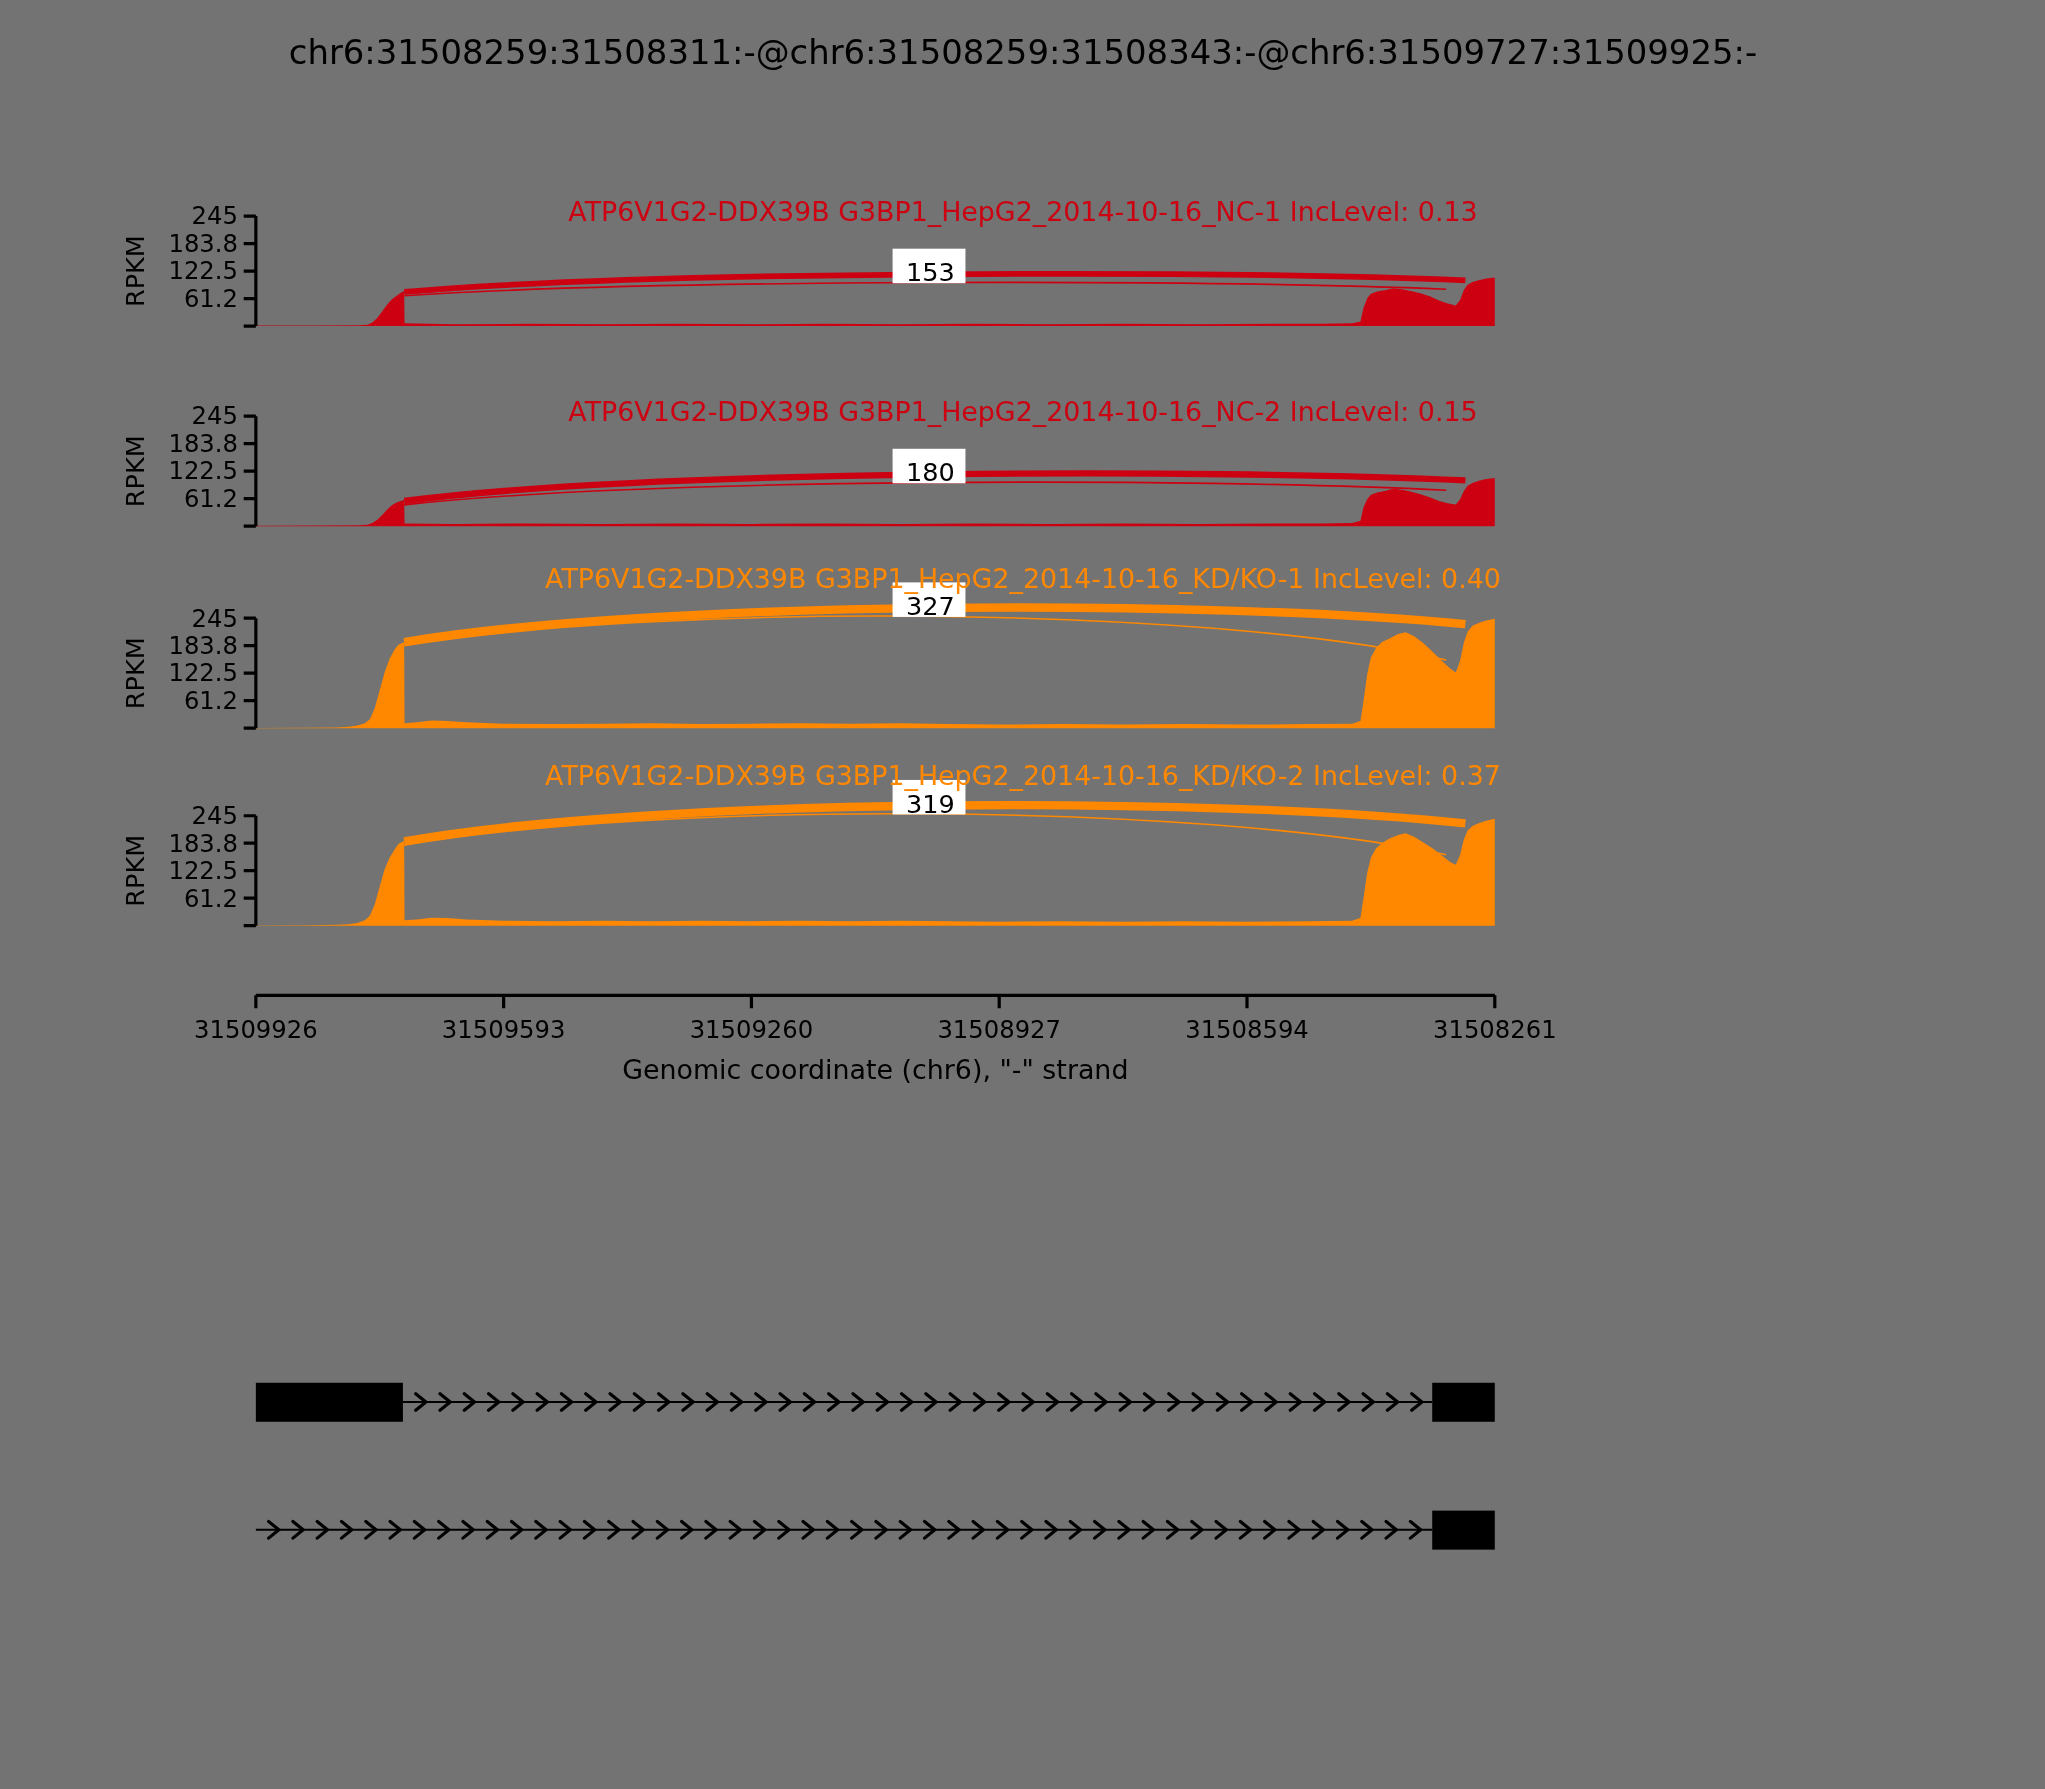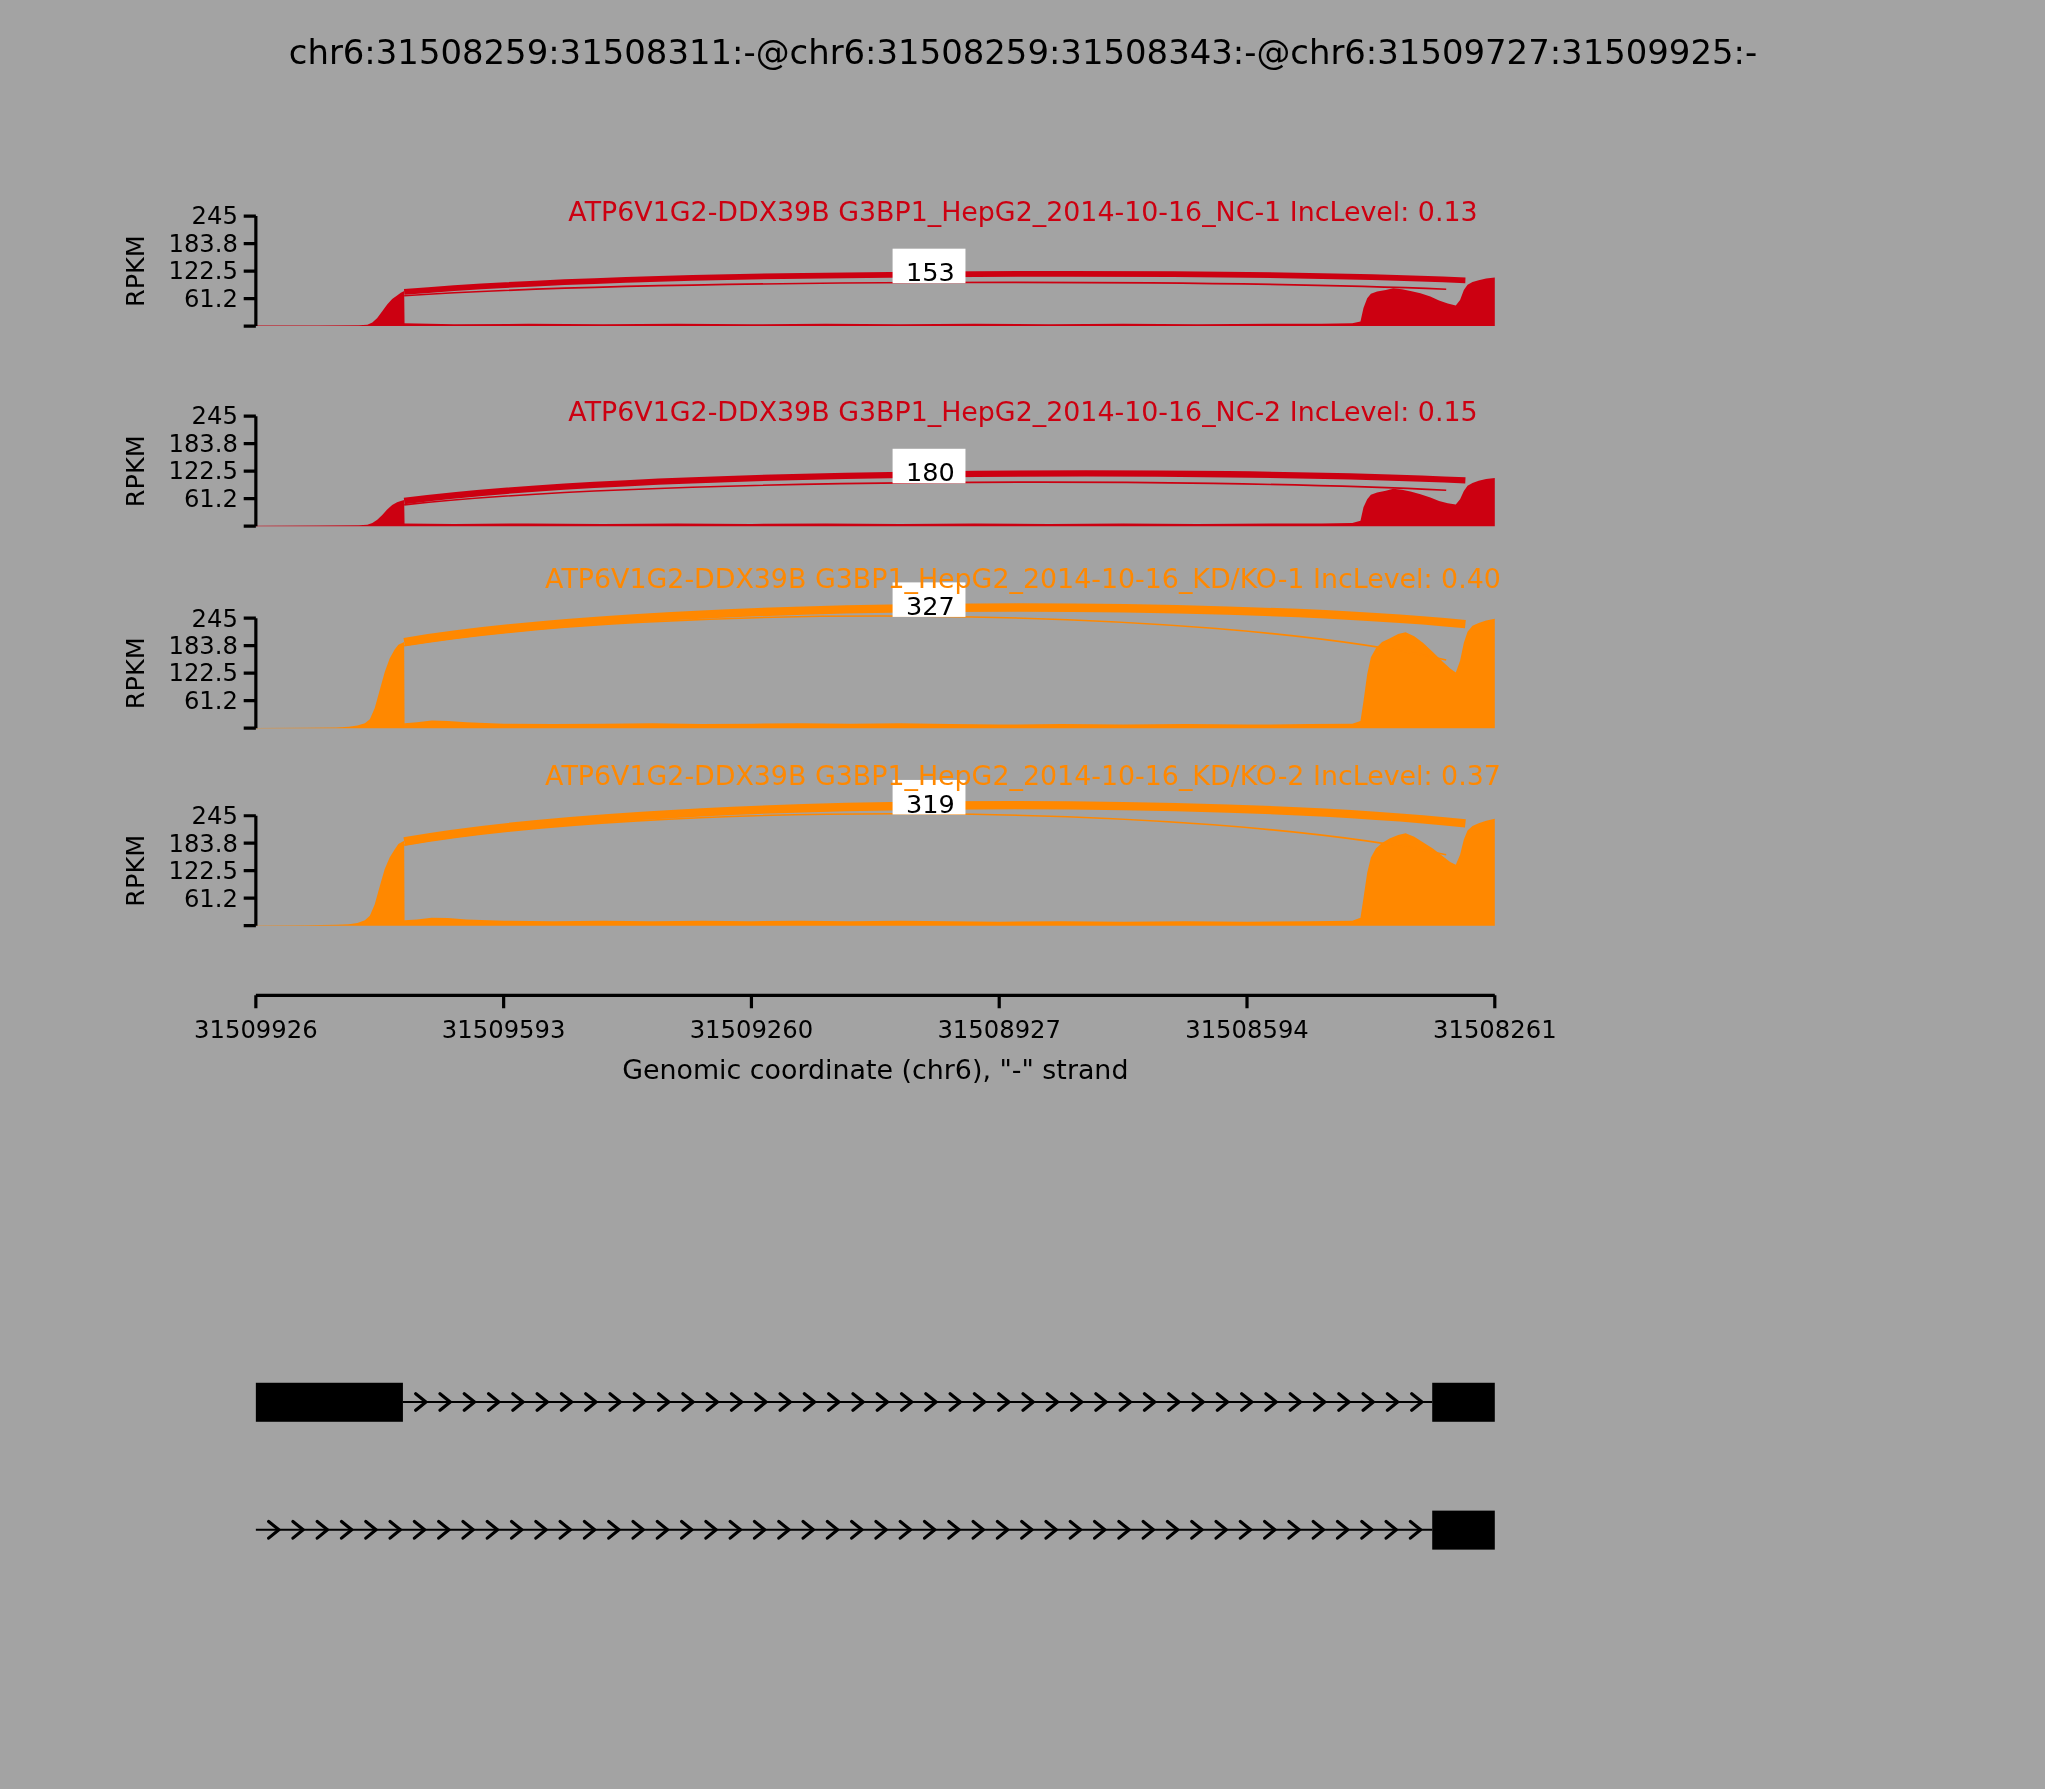--- a/index.html
+++ b/index.html
@@ -1,16 +1,16 @@
 <!DOCTYPE html>
 <html style="font-size:10.2px"><head>
 <meta charset="utf-8">
 <style>
   html,body{margin:0;padding:0;background:#ffffff;}
-  .canvas{position:relative;width:2046px;height:1790px;background:#a3a3a3;overflow:hidden;}
+  .canvas{position:relative;width:2046px;height:1790px;background:#737373;overflow:hidden;}
   svg text{font-family:"DejaVu Sans","Liberation Sans",sans-serif;}
 </style>
 </head>
 <body>
 
 <div class="canvas">
   <svg id="fig" width="2046" height="1790" viewBox="0 0 3200 2800">
       <text x="1600" y="100" font-size="53" fill="#000" text-anchor="middle">chr6:31508259:31508311:-@chr6:31508259:31508343:-@chr6:31509727:31509925:-</text>
       <g>
         <path d="M 400 510 L 400.0 509.3 L 496.9 509.3 L 560.9 508.9 L 574.4 507.9 L 582.2 504.4 L 589.9 497.4 L 597.7 486.8 L 605.4 476.3 L 613.2 467.9 L 620.9 462.3 L 626.7 458.0 L 632.0 455.2 L 632.6 505.8 L 710.1 507.2 L 826.4 506.5 L 942.6 507.2 L 1058.9 506.5 L 1175.2 507.2 L 1291.5 506.5 L 1407.8 507.2 L 1524.0 506.5 L 1640.3 507.2 L 1756.6 506.5 L 1872.9 507.2 L 1989.2 506.5 L 2066.7 506.5 L 2115.1 505.8 L 2127.9 503.0 L 2132.6 481.9 L 2138.4 466.5 L 2144.2 459.5 L 2153.9 455.9 L 2167.5 453.8 L 2179.1 451.0 L 2192.7 452.4 L 2206.2 455.2 L 2221.7 458.8 L 2237.2 463.7 L 2250.8 470.0 L 2264.4 474.9 L 2277.0 477.7 L 2283.7 469.3 L 2289.6 453.8 L 2295.4 445.4 L 2303.1 441.2 L 2312.8 438.4 L 2324.4 435.6 L 2338.0 434.2 L 2338 510 Z" fill="#CC0011" stroke="none"></path>

